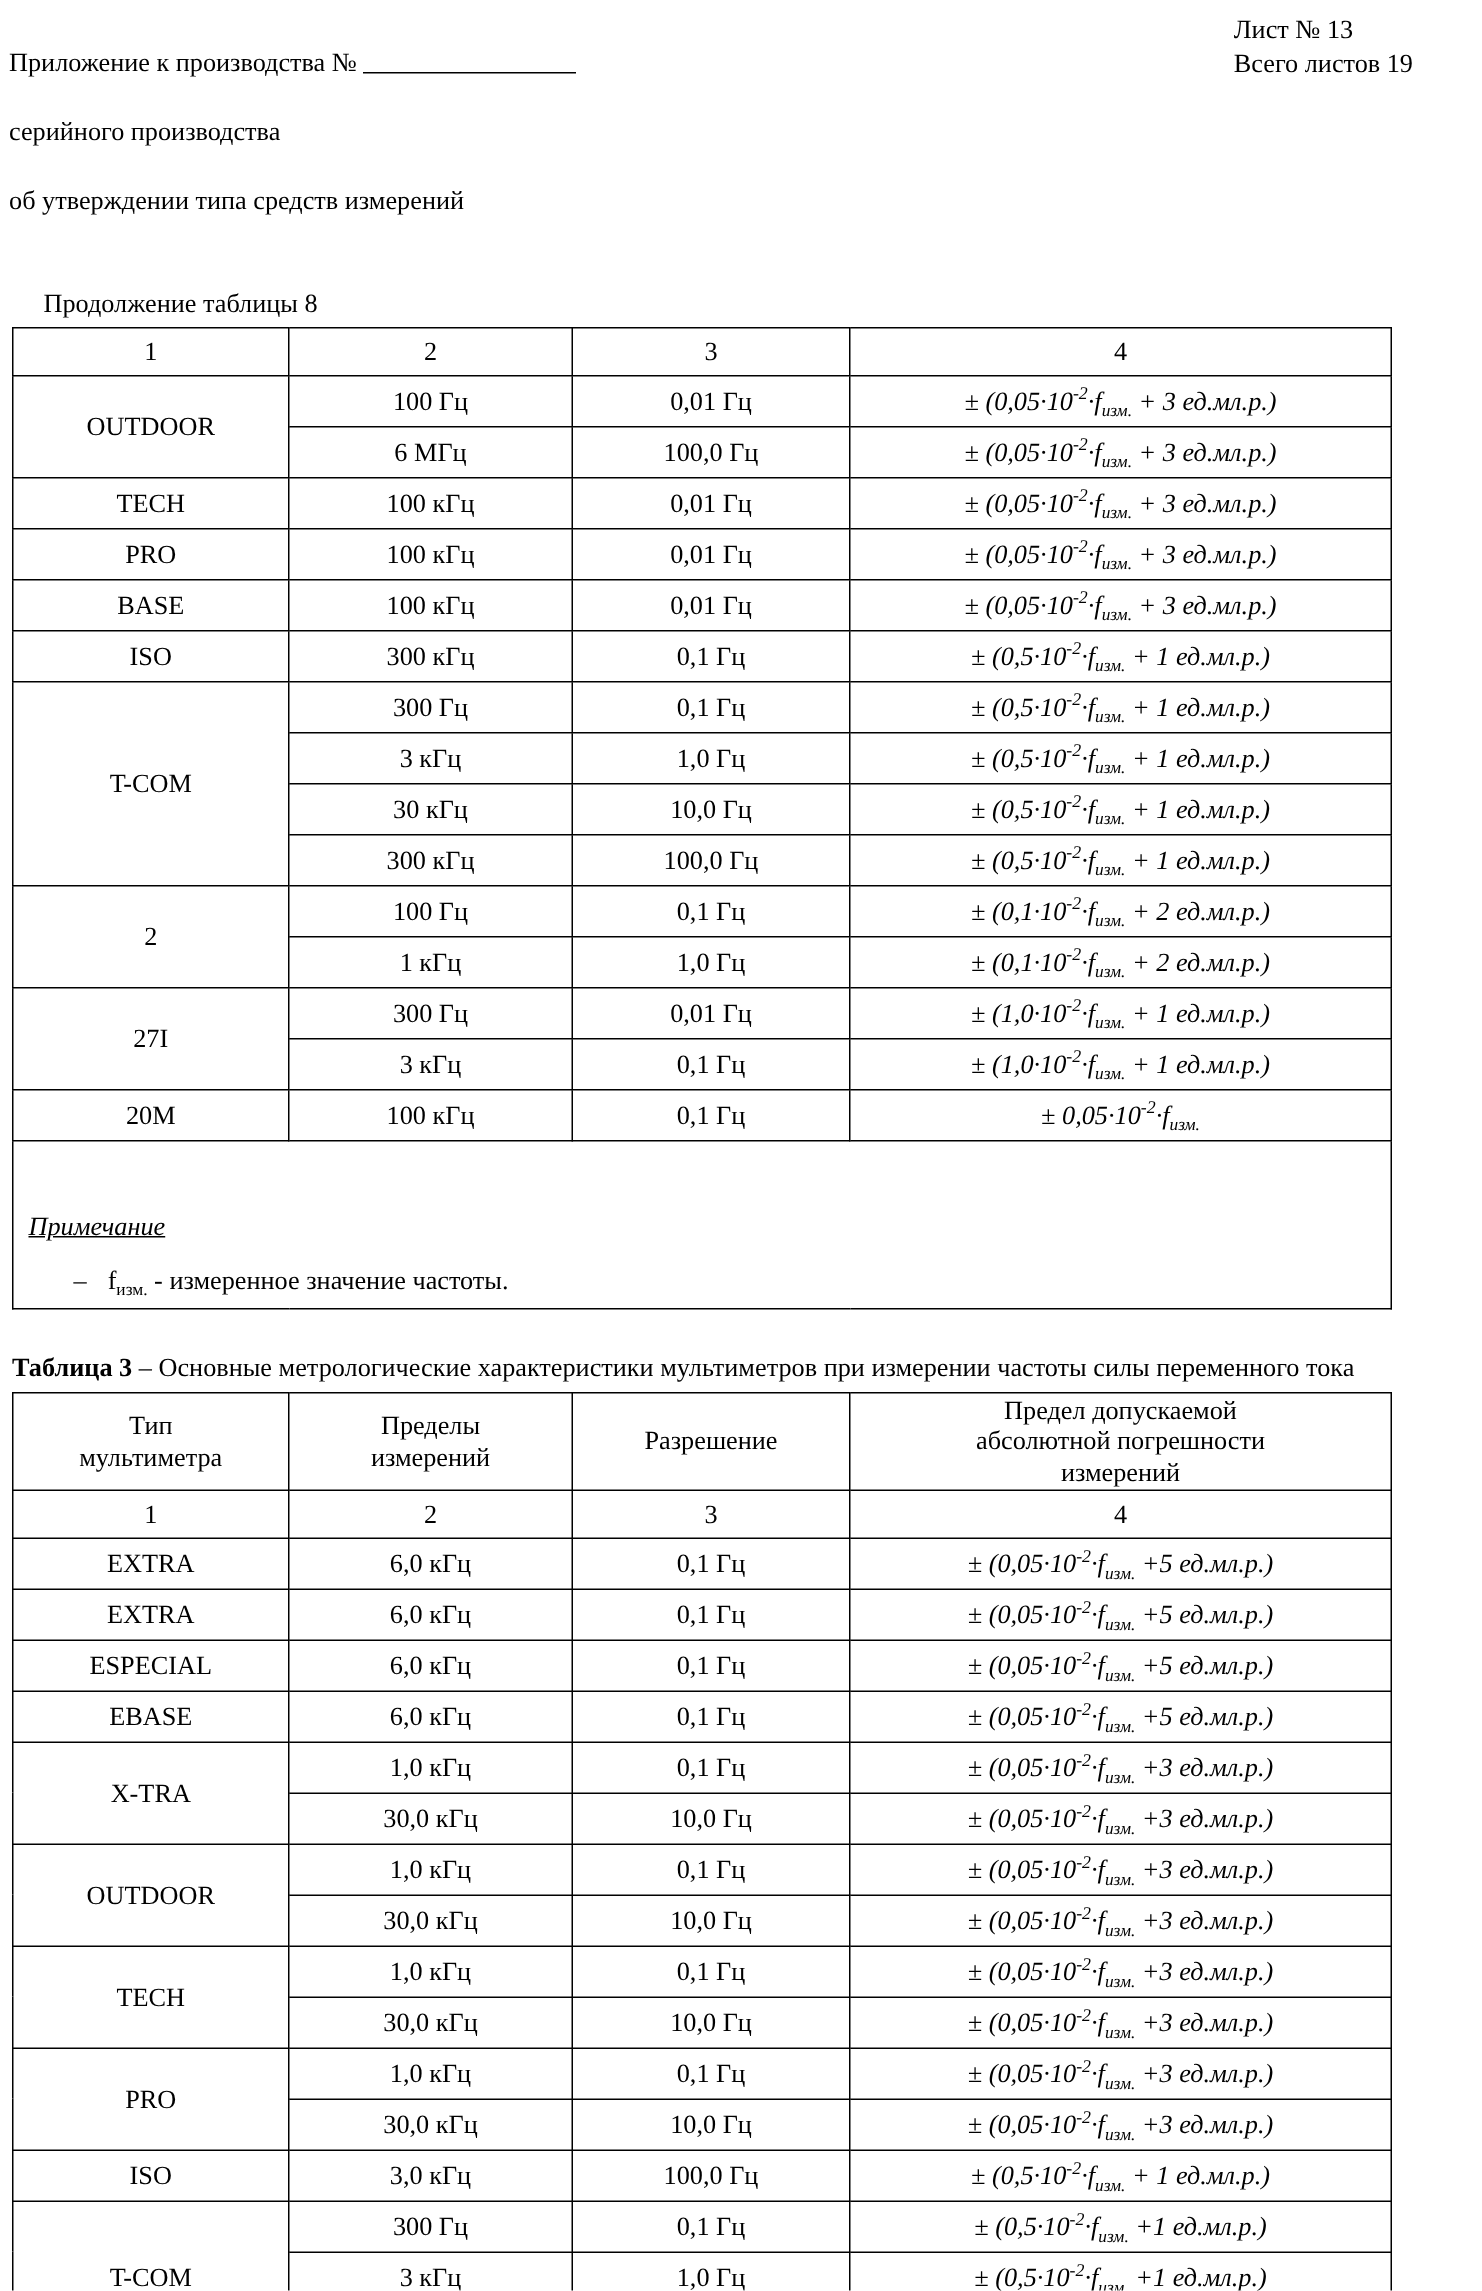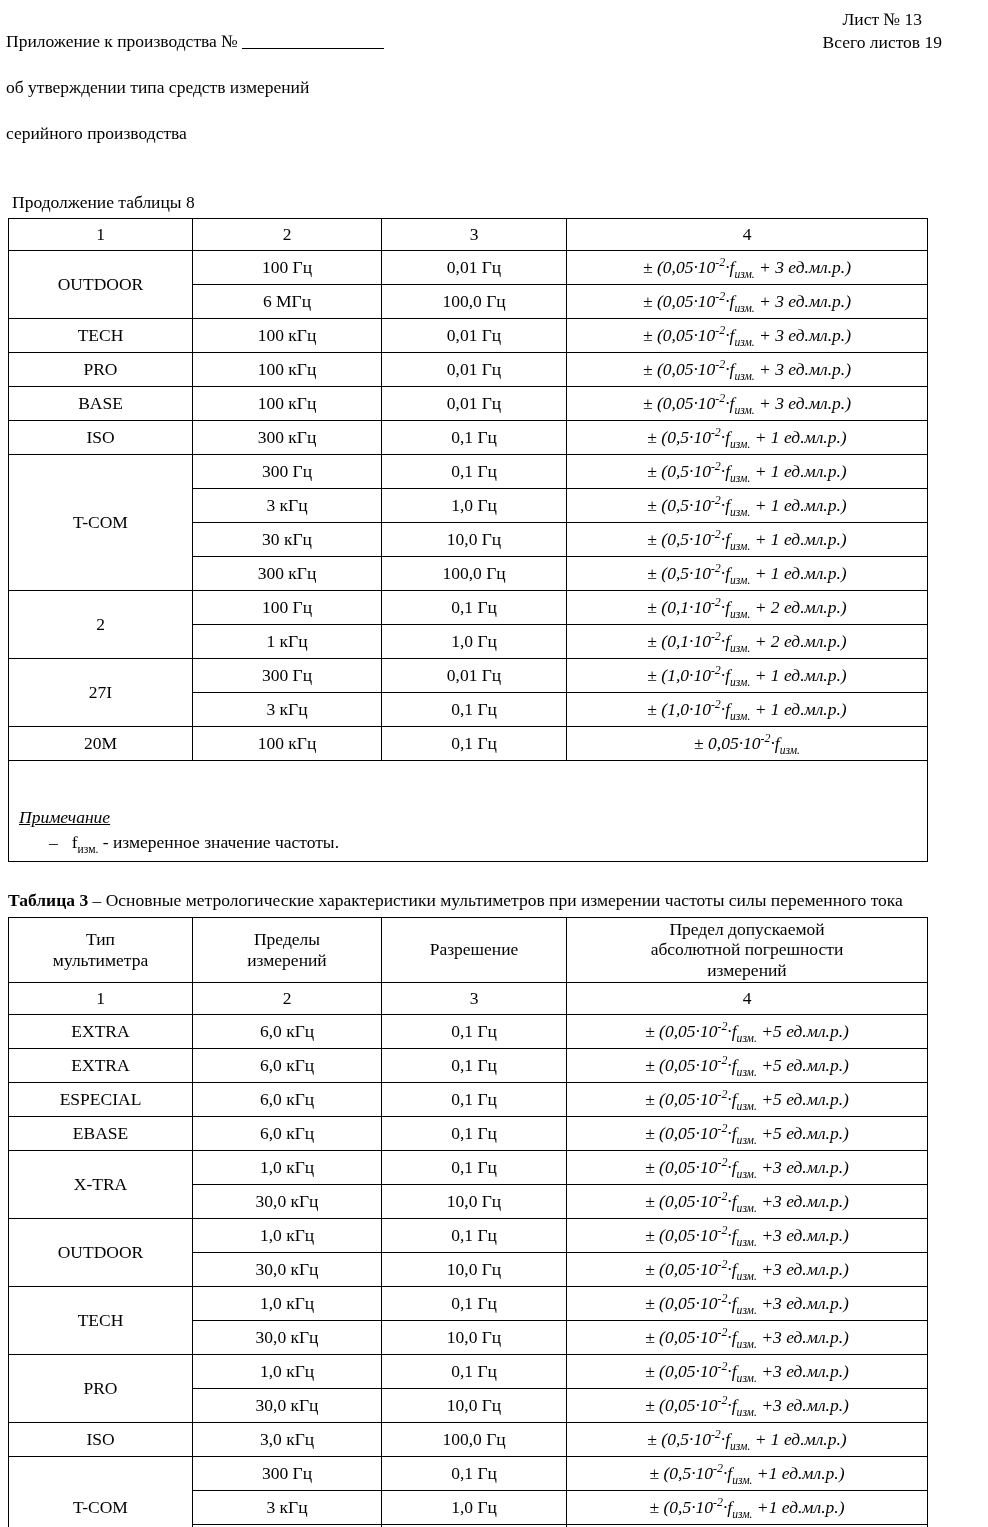--- a/index.html
+++ b/index.html
@@ -40,30 +40,30 @@
     display: inline-block;
     width: 142px;
     border-bottom: 1.2px solid #000;
     height: 0.9em;
     vertical-align: -2px;
     margin-left: 4px;
   }
   .hdr-right {
     font-size: 17.5px;
     line-height: 1.32;
-    text-align: center;
+    text-align: left;
     padding-right: 30px;
     padding-top: 1px;
   }
   .hdr-right div { white-space: nowrap; }
 
   
   .caption-continue {
     font-size: 17.5px;
-    margin: 23px 0 5px 12px;
+    margin: 23px 0 5px 29px;
   }
   .caption-table9 {
     font-size: 17.5px;
     line-height: 1.3;
     margin: 27px 8px 5px 8px;
     text-align: justify;
   }
   .caption-table9 b { font-weight: bold; }
 
   
@@ -102,40 +102,40 @@
     line-height: 1.45;
   }
   .note-title {
     font-style: italic;
     text-decoration: underline;
     font-size: 17.5px;
     margin-top: 40px;
   }
   .note-body {
     font-size: 17.5px;
-    margin-top: 5px;
+    margin-top: 16px;
     padding-left: 30px;
   }
   .note-body .dash { margin-right: 14px; }
 
   sup { font-size: 0.68em; vertical-align: super; line-height: 0; }
   sub { font-size: 0.66em; vertical-align: sub; line-height: 0; }
 
   .formula { white-space: nowrap; font-style: italic; }
 </style>
 </head>
 <body>
 
 <div class="page">
 
   <div class="doc-header">
     <div class="hdr-left">
       <div><span>Приложение к производства №</span><span class="blank-rule"></span></div>
+      <div>серийного производства</div>
       <div>об утверждении типа средств измерений</div>
-      <div>серийного производства</div>
     </div>
     <div class="hdr-right">
       <div>Лист № 13</div>
       <div>Всего листов 19</div>
     </div>
   </div>
 
   <div class="caption-continue">Продолжение таблицы 8</div>
 
   <table class="mt">

